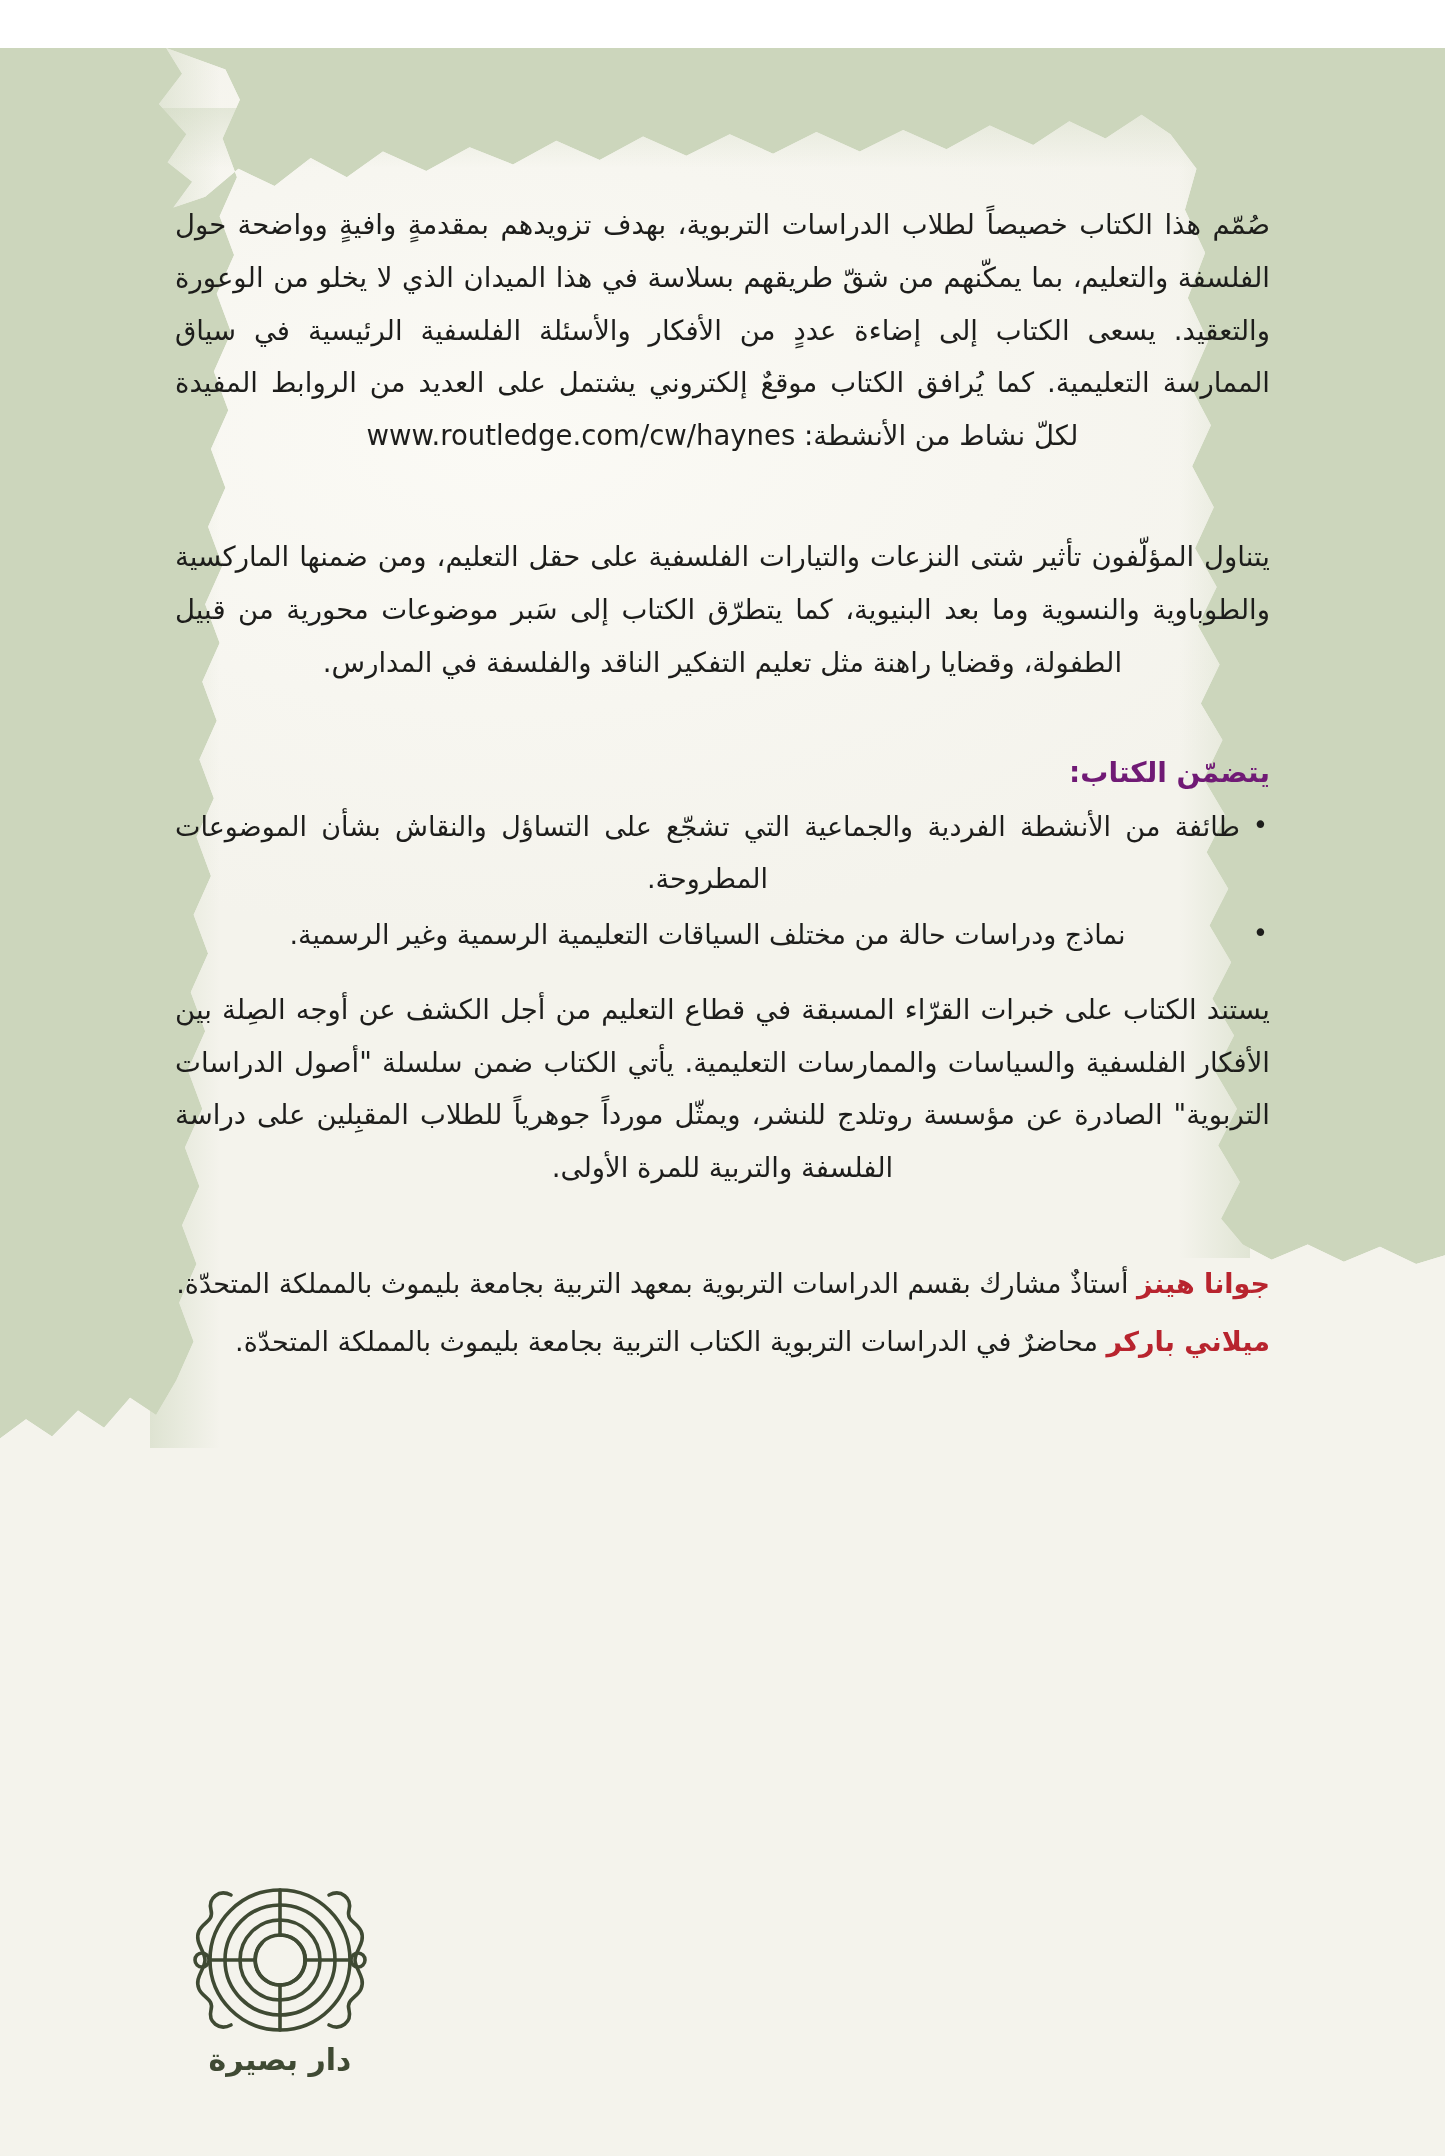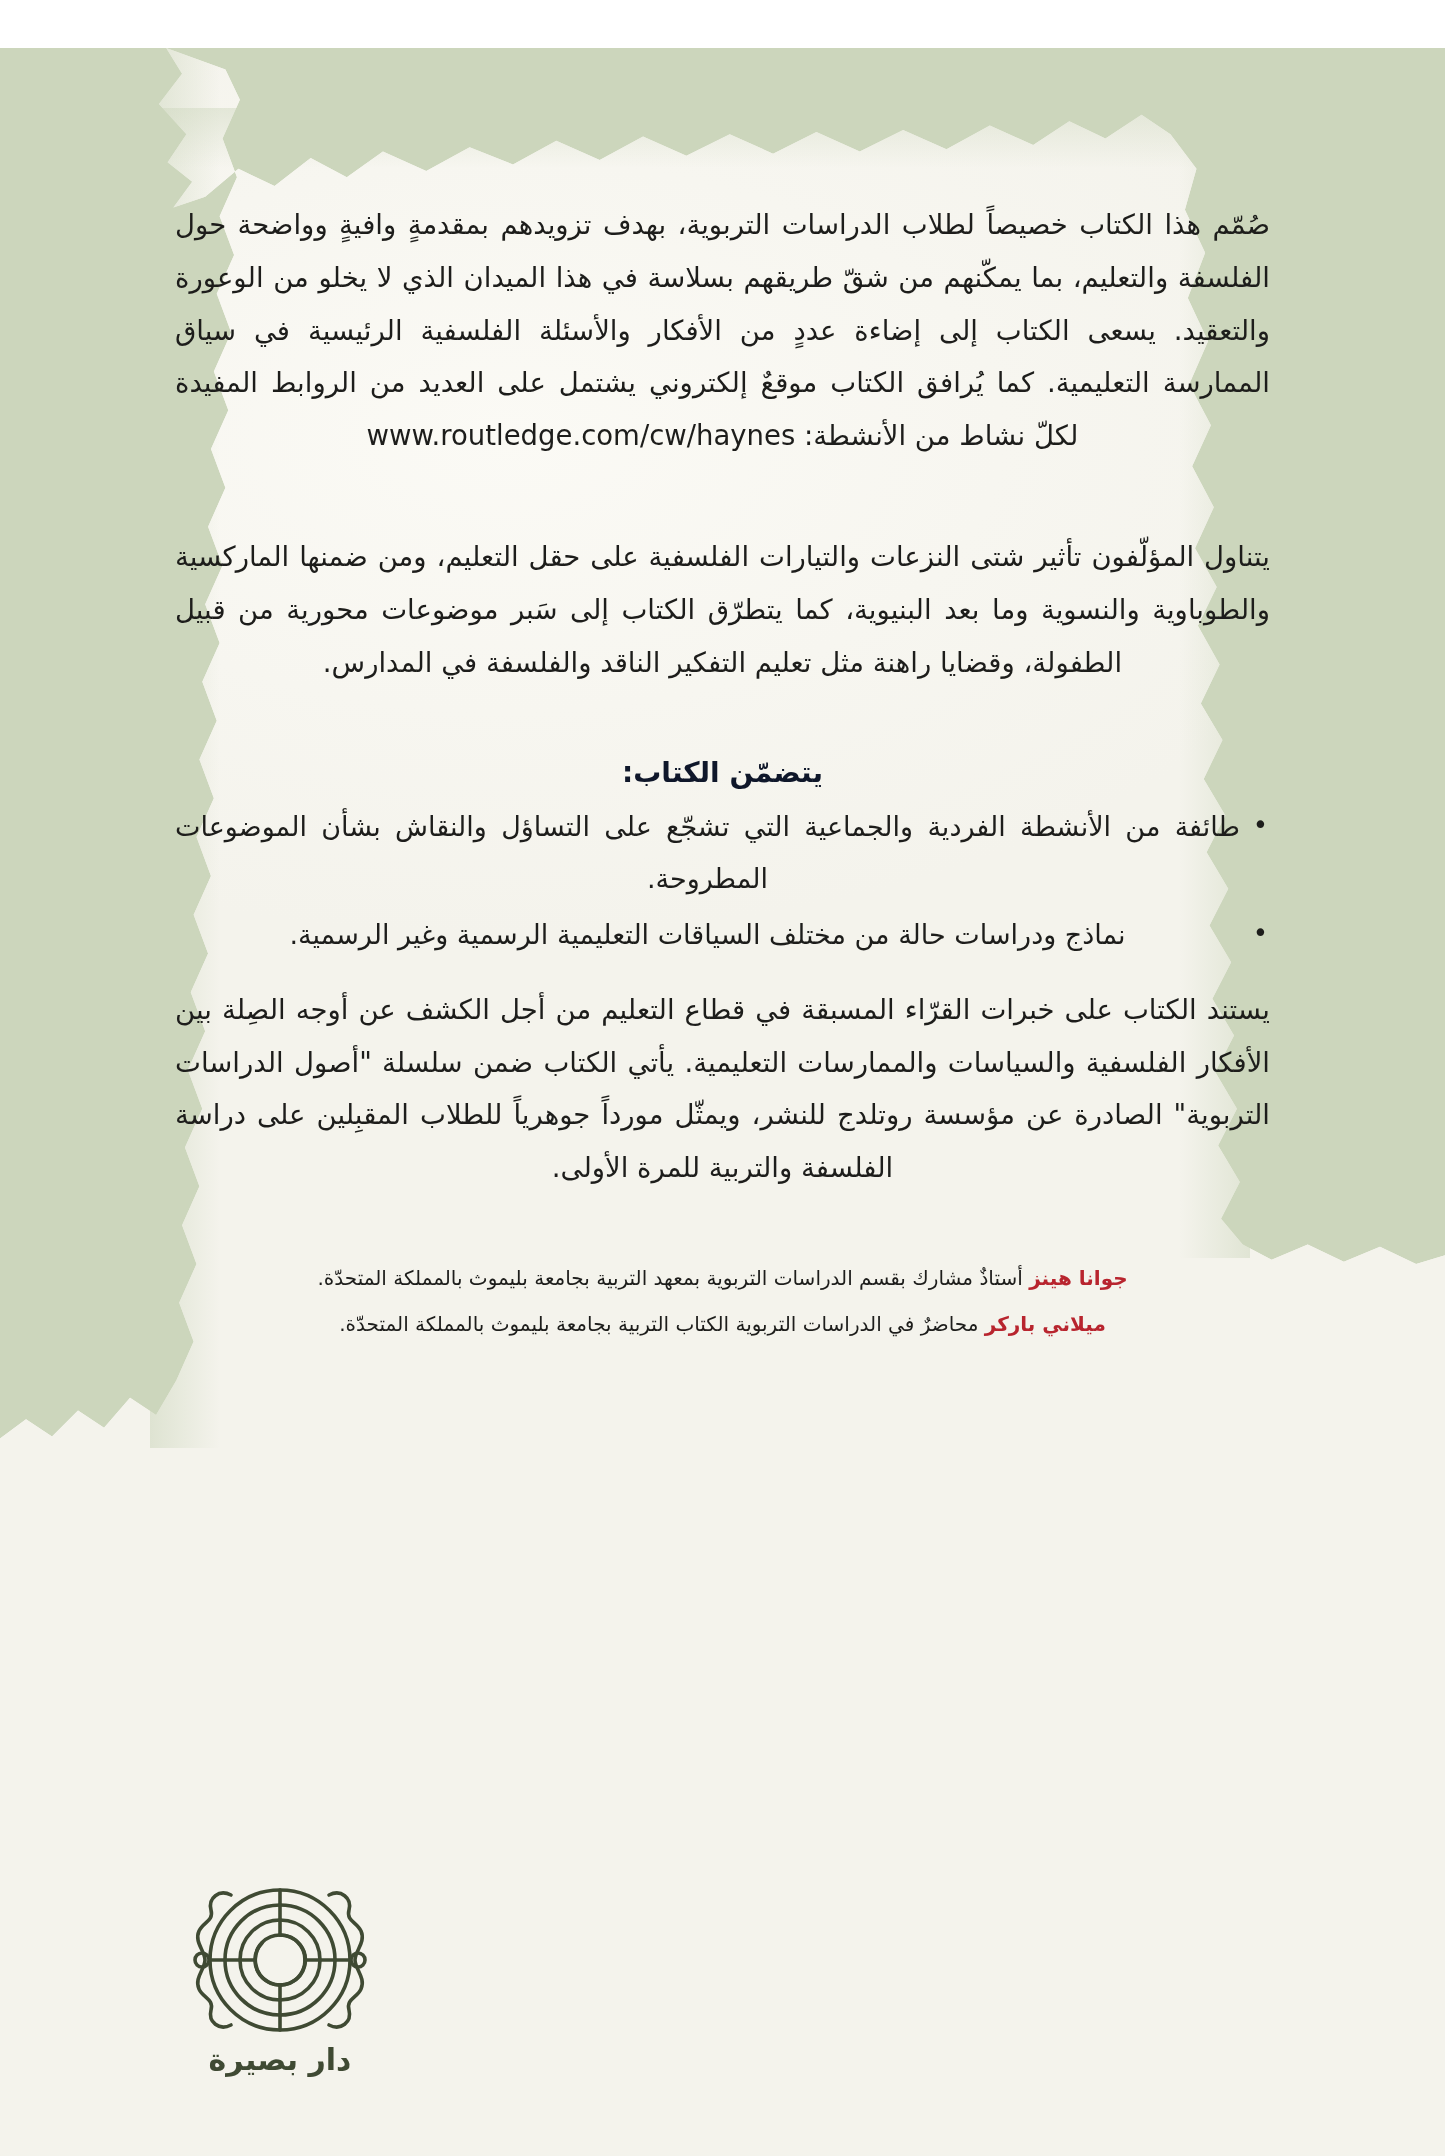--- a/index.html
+++ b/index.html
@@ -116,23 +116,23 @@
   }
 
   .gap-lg { height: 62px; }
   .gap-sm { height: 18px; }
 
   .url { direction: ltr; unicode-bidi: embed; }
 
   .section-title {
     font-size: 28px;
     font-weight: bold;
-    text-align: center;
+    text-align: right;
     margin: 0 0 12px 0;
-    color: #0f172a;
+    color: #701a75;
   }
 
   ul.bullets {
     list-style: none;
     margin: 0;
     padding: 0;
   }
   ul.bullets li {
     position: relative;
     font-size: 27px;
@@ -147,23 +147,22 @@
     content: "•";
     position: absolute;
     right: 2px;
     top: 0;
     font-size: 26px;
     line-height: 1.92;
     color: #1d1d1b;
   }
 
   .bio {
-    font-size: 20px;
+    font-size: 27px;
     line-height: 1.62;
-    text-align: center;
     direction: rtl;
     margin: 0 0 14px 0;
   }
   .bio .name {
     color: #b8242e;
     font-weight: bold;
   }
 
   
   .logo-wrap {

